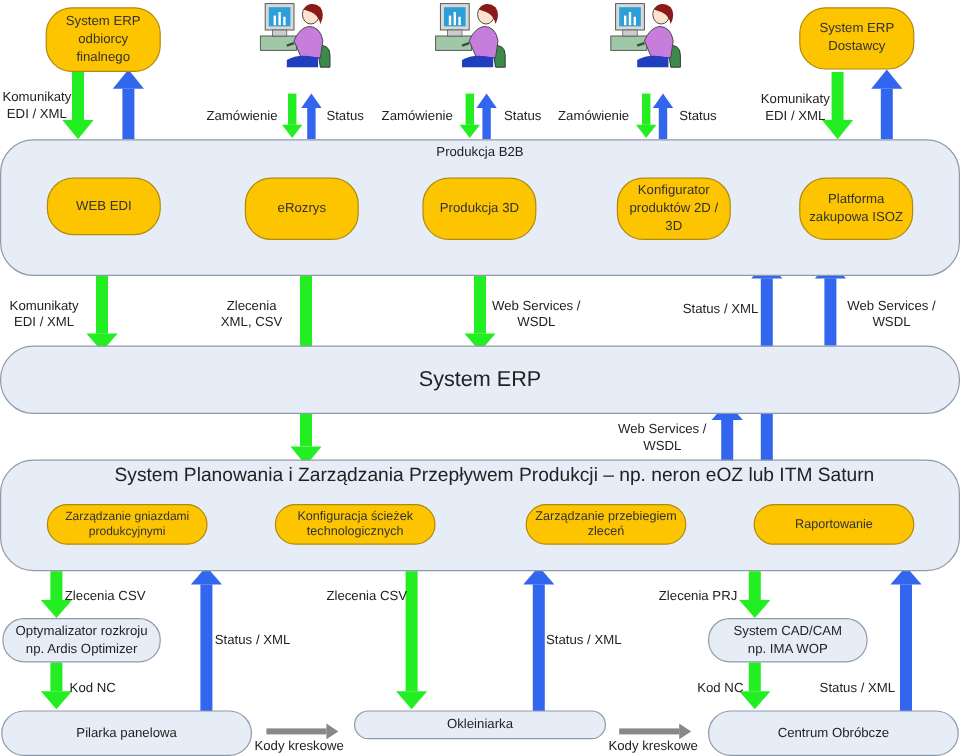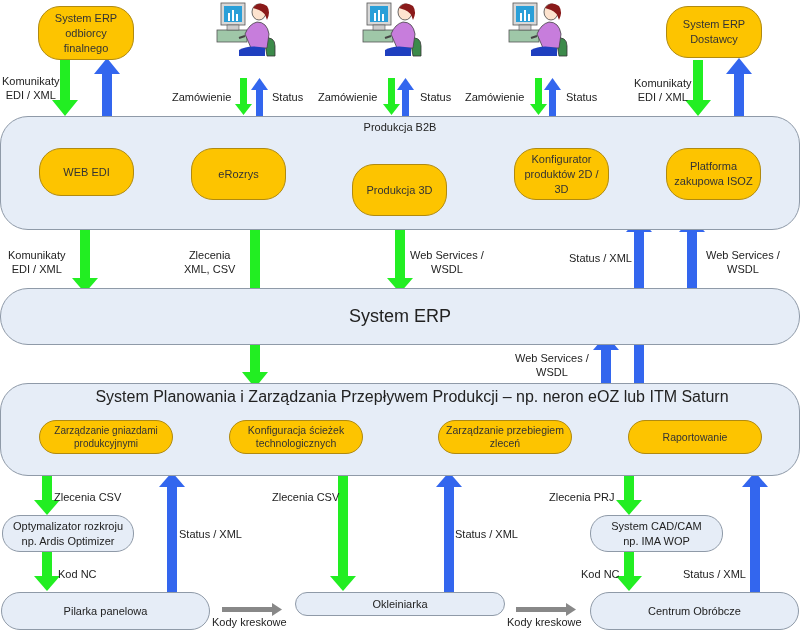--- a/index.html
+++ b/index.html
@@ -204,24 +204,24 @@
   <span>Komunikaty</span>
   <span>EDI / XML</span>
 </div>
 
 <div class="panel" style="left:0px;top:116px;width:800px;height:114px;"></div>
 <div class="lbl" style="left:0;top:120px;width:800px;font-size:11px;">Produkcja B2B</div>
 
 <div class="ybox" style="left:39px;top:148px;width:95px;height:48px;">
   <span>WEB EDI</span>
 </div>
-<div class="ybox" style="left:191px;top:148px;width:95px;height:52px;">
+<div class="ybox" style="left:204px;top:148px;width:95px;height:52px;">
   <span>eRozrys</span>
 </div>
-<div class="ybox" style="left:352px;top:148px;width:95px;height:52px;margin-top:16px;">
+<div class="ybox" style="left:352px;top:148px;width:95px;height:52px;">
   <span>Produkcja 3D</span>
 </div>
 <div class="ybox" style="left:514px;top:148px;width:95px;height:52px;">
   <div>
     <span style="display:block">Konfigurator</span>
     <span style="display:block">produktów 2D /</span>
     <span style="display:block">3D</span>
   </div>
 </div>
 <div class="ybox" style="left:666px;top:148px;width:95px;height:52px;">

